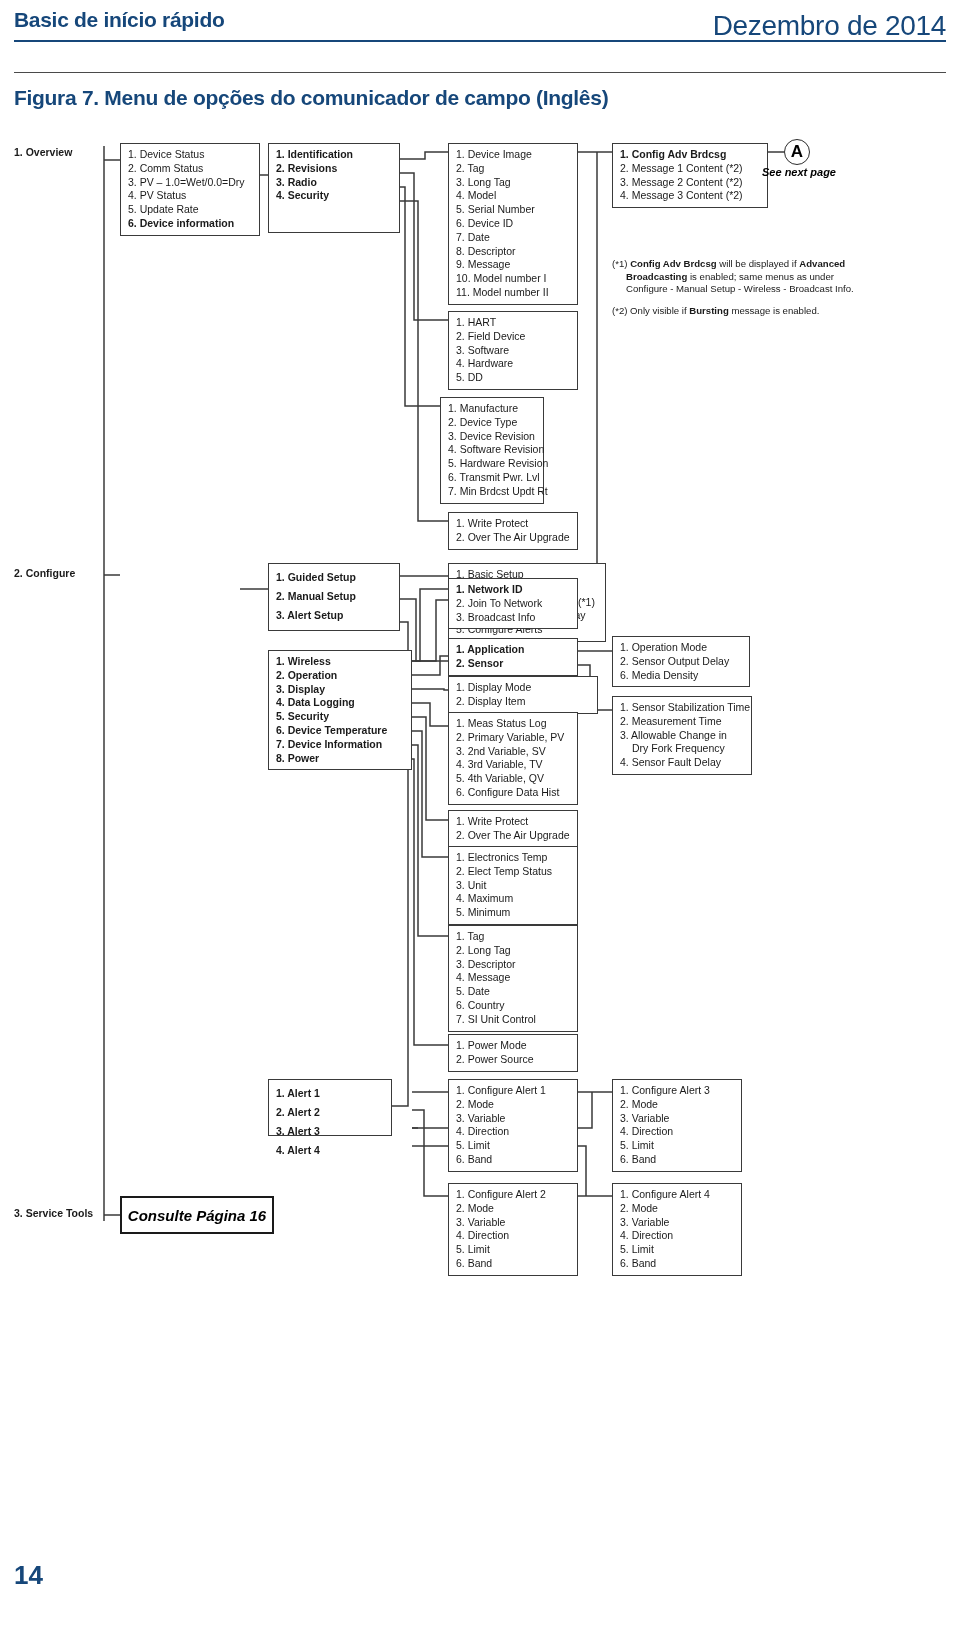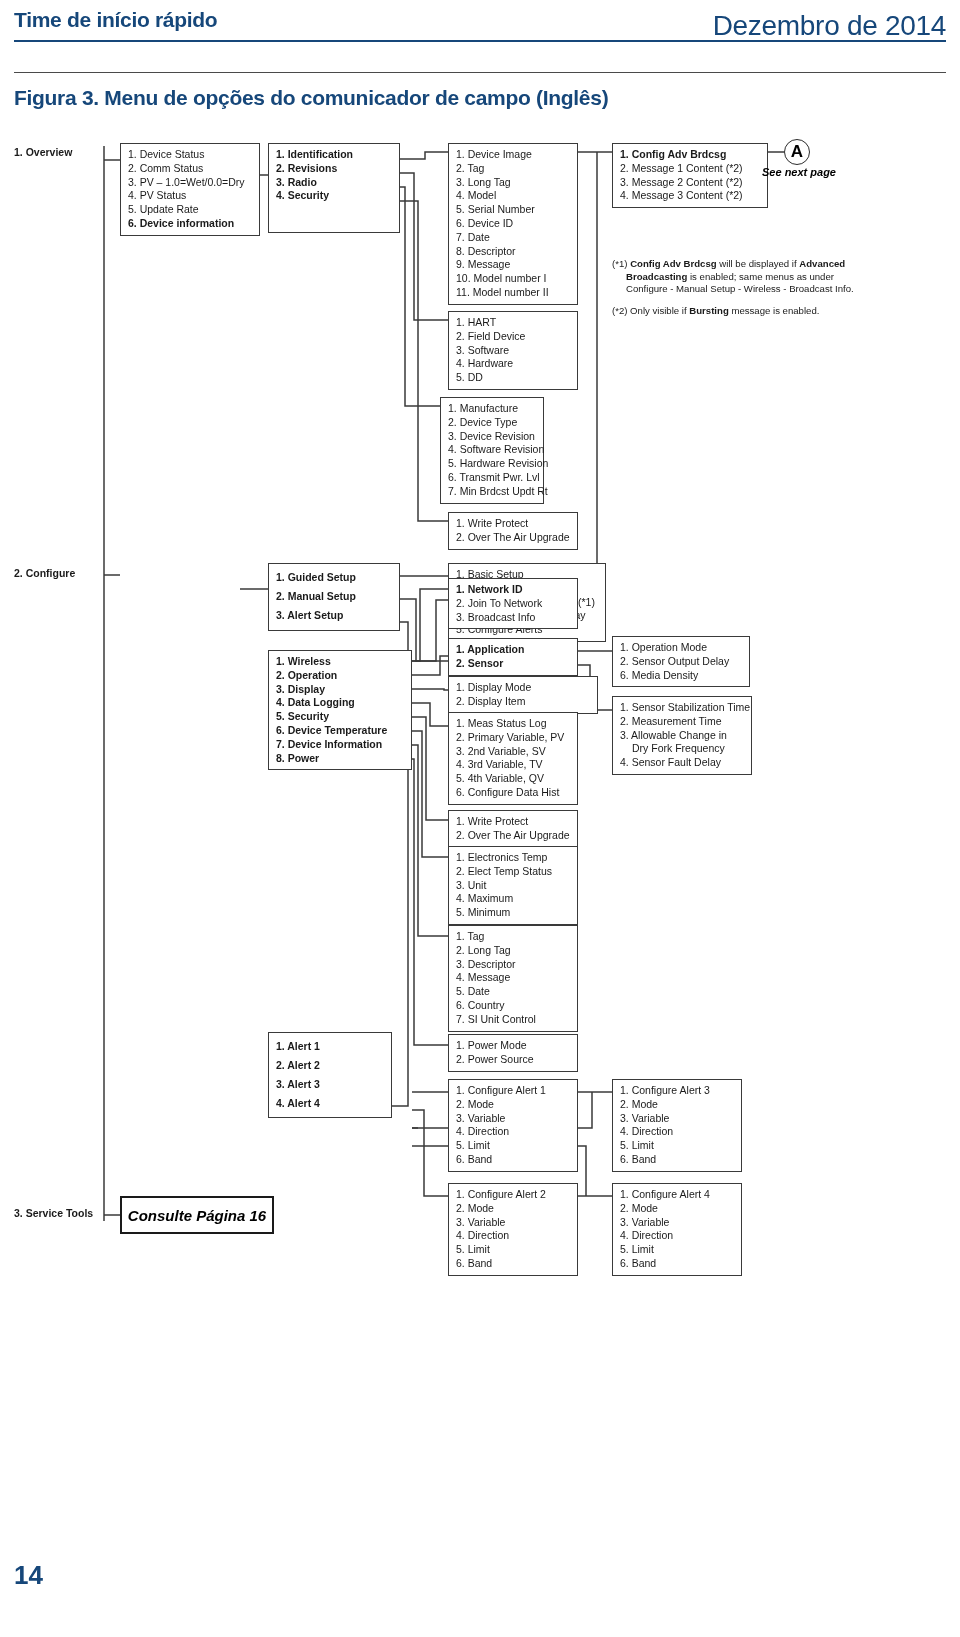--- a/index.html
+++ b/index.html
@@ -101,26 +101,26 @@
 
   .pagenum{
     position:absolute; left:14px; top:1560px;
     font-size:26px; font-weight:bold; color:#16477a;
   }
 </style>
 </head>
 <body>
 
 <div class="page-header">
-  <div class="hdr-left">Time de início rápido</div>
+  <div class="hdr-left">Basic de início rápido</div>
   <div class="hdr-right">Dezembro de 2014</div>
 </div>
 <div class="rule r1"></div>
 <div class="rule r2"></div>
-<div class="fig-title">Figura 3. Menu de opções do comunicador de campo (Inglês)</div>
+<div class="fig-title">Figura 7. Menu de opções do comunicador de campo (Inglês)</div>
 
 <div id="diagram">
 
 <svg class="lines" viewBox="0 0 960 1637">
   <g stroke="#3a3a3a" stroke-width="1.5" fill="none">
 
     <path d="M104,160 L120,160"></path>
 
     <path d="M104,146 L104,1221"></path>
     <path d="M104,575 L120,575"></path>
@@ -363,21 +363,21 @@
   <span class="it">5. Date</span>
   <span class="it">6. Country</span>
   <span class="it">7. SI Unit Control</span>
 </div>
 
 <div class="box" style="left:448px; top:1034px; width:130px;">
   <span class="it">1. Power Mode</span>
   <span class="it">2. Power Source</span>
 </div>
 
-<div class="box bold spaced" style="left:268px; top:1032px; width:124px; height:86px;">
+<div class="box bold spaced" style="left:268px; top:1079px; width:124px; height:57px;">
   <span class="it">1. Alert 1</span>
   <span class="it">2. Alert 2</span>
   <span class="it">3. Alert 3</span>
   <span class="it">4. Alert 4</span>
 </div>
 
 <div class="box" style="left:448px; top:1079px; width:130px;">
   <span class="it">1. Configure Alert 1</span>
   <span class="it">2. Mode</span>
   <span class="it">3. Variable</span>

